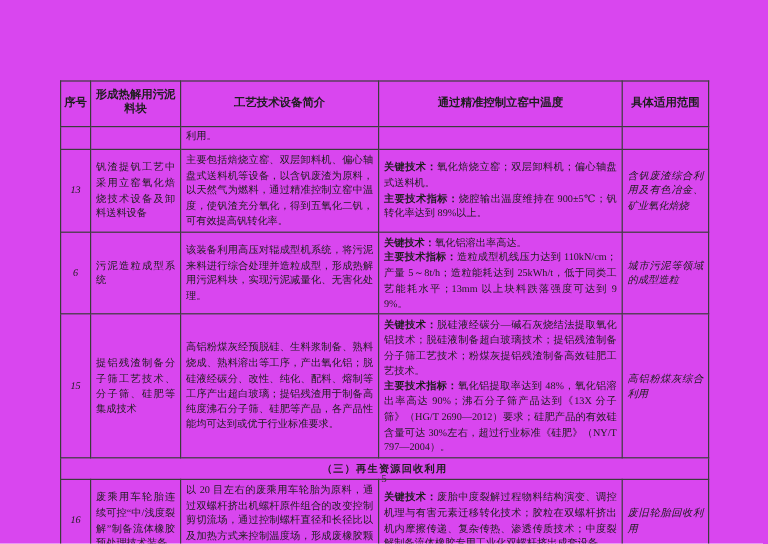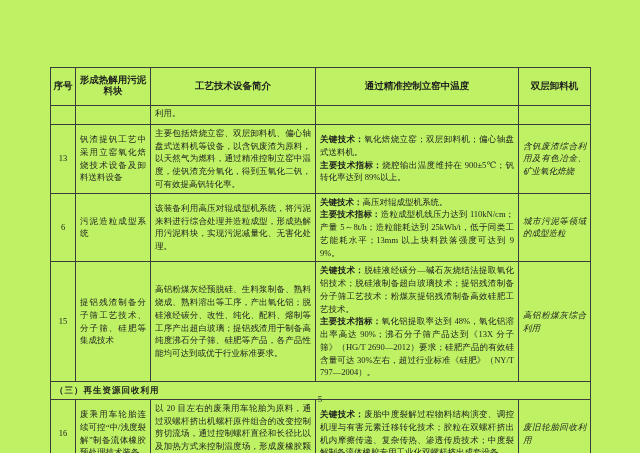--- a/index.html
+++ b/index.html
@@ -1,42 +1,42 @@
 <!DOCTYPE html>
 <html><head>
 <meta charset="utf-8">
 <style>
   html,body{margin:0;padding:0;}
   body{
     width:640px;height:453px;background:#ffffff;position:relative;overflow:hidden;
     font-family:"Liberation Serif","DejaVu Serif",serif;color:#1e1e1e;
   }
-  .page{position:absolute;inset:0;background:#bef264;}
+  .page{position:absolute;inset:0;background:#d946ef;}
   table.doc{
     position:absolute;left:50px;top:67px;width:540px;
     border-collapse:collapse;table-layout:fixed;
   }
   table.doc th, table.doc td{
     border:1px solid #3c3c3c;
     font-size:8.5px;line-height:1.5;
     padding:2px 4px;vertical-align:middle;
     word-break:break-all;overflow:hidden;
   }
   table.doc th{
     font-weight:bold;font-size:9.5px;text-align:center;
     padding:7px 2px;line-height:1.2;
   }
-  td.cell-no{text-align:center;padding:2px 1px;}
+  td.cell-no{text-align:center;padding:2px 1px;font-style:italic;}
   td.cell-name{text-align:justify;padding:2px 5px;}
   td.cell-intro{text-align:justify;padding:2px 5px;}
   td.cell-key{text-align:justify;padding:2px 5px;vertical-align:middle;}
   td.cell-scope{text-align:justify;padding:2px 5px;font-style:italic;}
   td.cell-key p{margin:0;}
   td.section-cell{
-    font-weight:bold;font-size:9px;text-align:left;padding:5px 6px;letter-spacing:1px;margin-left:20px;
+    font-weight:bold;font-size:9px;text-align:center;padding:5px 6px;letter-spacing:1px;margin-left:20px;
   }
   tr.cont-row td{height:13px;padding-top:1px;padding-bottom:4px;vertical-align:top;}
   .page-number{
     position:absolute;left:0;right:0;top:394px;text-align:center;
     font-size:9px;color:#333;
   }
 </style>
 </head>
 <body>
 
@@ -49,21 +49,21 @@
       <col style="width:165px">
       <col style="width:203px">
       <col style="width:72px">
     </colgroup>
     <thead>
       <tr>
         <th>序号</th>
         <th>形成热解用污泥料块</th>
         <th>工艺技术设备简介</th>
         <th>通过精准控制立窑中温度</th>
-        <th>双层卸料机</th>
+        <th>具体适用范围</th>
       </tr>
     </thead>
     <tbody>
         <tr class="cont-row">
           <td class="cell-no"></td>
           <td class="cell-name"></td>
           <td class="cell-intro">利用。</td>
           <td class="cell-key"></td>
           <td class="cell-scope"></td>
         </tr>
@@ -75,21 +75,21 @@
             <p><b>关键技术：</b><span>氧化焙烧立窑；双层卸料机；偏心轴盘式送料机。</span></p>
             <p><b>主要技术指标：</b><span>烧腔输出温度维持在 900±5℃；钒转化率达到 89%以上。</span></p>
           </td>
           <td class="cell-scope">含钒废渣综合利用及有色冶金、矿业氧化焙烧</td>
         </tr>
         <tr>
           <td class="cell-no">6</td>
           <td class="cell-name">污泥造粒成型系统</td>
           <td class="cell-intro">该装备利用高压对辊成型机系统，将污泥来料进行综合处理并造粒成型，形成热解用污泥料块，实现污泥减量化、无害化处理。</td>
           <td class="cell-key">
-            <p><b>关键技术：</b><span>高压对辊成型机系统。</span></p>
+            <p><b>关键技术：</b><span>氧化铝溶出率高达。</span></p>
             <p><b>主要技术指标：</b><span>造粒成型机线压力达到 110kN/cm；产量 5～8t/h；造粒能耗达到 25kWh/t，低于同类工艺能耗水平；13mm 以上块料跌落强度可达到 99%。</span></p>
           </td>
           <td class="cell-scope">城市污泥等领域的成型造粒</td>
         </tr>
         <tr>
           <td class="cell-no">15</td>
           <td class="cell-name">提铝残渣制备分子筛工艺技术、分子筛、硅肥等集成技术</td>
           <td class="cell-intro">高铝粉煤灰经预脱硅、生料浆制备、熟料烧成、熟料溶出等工序，产出氧化铝；脱硅液经碳分、改性、纯化、配料、熔制等工序产出超白玻璃；提铝残渣用于制备高纯度沸石分子筛、硅肥等产品，各产品性能均可达到或优于行业标准要求。</td>
           <td class="cell-key">
             <p><b>关键技术：</b><span>脱硅液经碳分—碱石灰烧结法提取氧化铝技术；脱硅液制备超白玻璃技术；提铝残渣制备分子筛工艺技术；粉煤灰提铝残渣制备高效硅肥工艺技术。</span></p>

